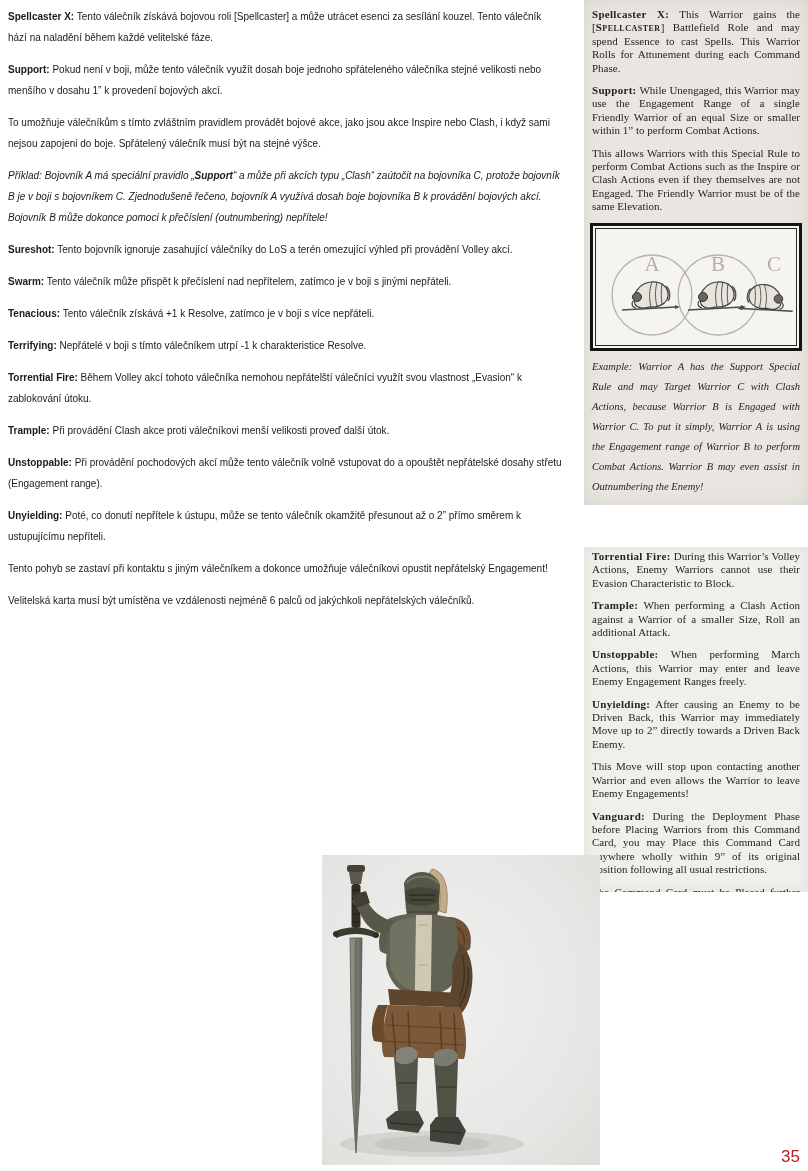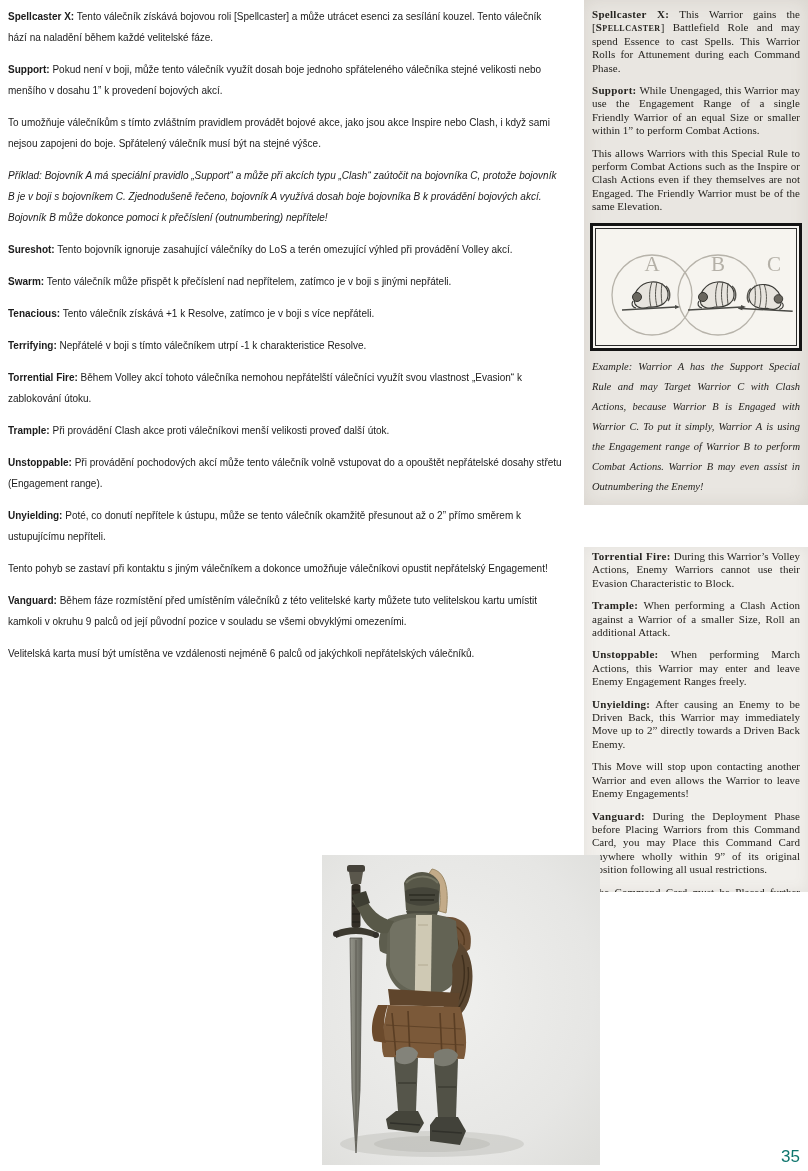--- a/index.html
+++ b/index.html
@@ -5,58 +5,57 @@
   html,body{margin:0;padding:0;}
   .page{
     position:relative;width:808px;height:1171px;background:#ffffff;
     font-family:"Liberation Sans",sans-serif;color:#1a1a1a;overflow:hidden;
   }
   
   .left-col{position:absolute;left:8px;top:6px;width:554px;}
   .lp{margin:0 0 11px 0;font-size:10px;line-height:21px;color:#1b1b1b;}
   .lp .term{font-weight:bold;}
   .lp.example{font-style:italic;}
-  .lp.example .exbold{font-weight:normal;}
+  .lp.example .exbold{font-weight:bold;}
   
   .right-col{position:absolute;left:584px;top:0;width:224px;height:819px;}
   .scan-top{height:505px;background:#e9e6e1;padding:8px 8px 0 8px;box-sizing:border-box;overflow:hidden;box-shadow:inset 0 0 18px rgba(120,110,95,.15);}
   .scan-bottom{height:345px;background:#f1efeb;padding:3px 8px 0 8px;box-sizing:border-box;overflow:hidden;box-shadow:inset 0 0 14px rgba(120,110,95,.10);margin-top:42px;}
   .rp{margin:0 0 9px 0;font-family:"Liberation Serif",serif;font-size:11px;line-height:13.4px;color:#262420;text-align:justify;}
   .rp .rterm{font-weight:bold;letter-spacing:.3px;}
   .rp .smallcaps{font-variant:small-caps;font-weight:bold;letter-spacing:.5px;}
   .rp.caption{font-style:italic;font-size:10.5px;line-height:20px;margin-bottom:10px;}
   .diagram-frame{border:3px solid #141414;background:#f7f5f1;padding:2px;margin:2px -2px 6px -2px;}
   .diagram-inner{border:1px solid #2a2a2a;background:#f6f4ef;}
   .diagram-inner svg{display:block;}
   
   .knight{position:absolute;left:322px;top:855px;width:278px;height:310px;}
   .knight svg{display:block;}
   
-  .page-number{position:absolute;right:8px;bottom:4px;font-size:17px;color:#0f766e;}
+  .page-number{position:absolute;right:8px;bottom:4px;font-size:17px;color:#b91c1c;}
 </style>
 </head>
 <body>
 
 <div class="page">
 
   <div class="left-col">
     <p class="lp"><strong class="term">Spellcaster X:</strong><span> Tento válečník získává bojovou roli [Spellcaster] a může utrácet esenci za sesílání kouzel. Tento válečník hází na naladění během každé velitelské fáze.</span></p>
     <p class="lp"><strong class="term">Support:</strong><span> Pokud není v boji, může tento válečník využít dosah boje jednoho spřáteleného válečníka stejné velikosti nebo menšího v dosahu 1” k provedení bojových akcí.</span></p>
     <p class="lp"><span>To umožňuje válečníkům s tímto zvláštním pravidlem provádět bojové akce, jako jsou akce Inspire nebo Clash, i když sami nejsou zapojeni do boje. Spřátelený válečník musí být na stejné výšce.</span></p>
     <p class="lp example"><span>Příklad: Bojovník A má speciální pravidlo „</span><strong class="exbold">Support</strong><span>“ a může při akcích typu „Clash“ zaútočit na bojovníka C, protože bojovník B je v boji s bojovníkem C. Zjednodušeně řečeno, bojovník A využívá dosah boje bojovníka B k provádění bojových akcí. Bojovník B může dokonce pomoci k přečíslení (outnumbering) nepřítele!</span></p>
     <p class="lp"><strong class="term">Sureshot:</strong><span> Tento bojovník ignoruje zasahující válečníky do LoS a terén omezující výhled při provádění Volley akcí.</span></p>
     <p class="lp"><strong class="term">Swarm:</strong><span> Tento válečník může přispět k přečíslení nad nepřítelem, zatímco je v boji s jinými nepřáteli.</span></p>
     <p class="lp"><strong class="term">Tenacious:</strong><span> Tento válečník získává +1 k Resolve, zatímco je v boji s více nepřáteli.</span></p>
     <p class="lp"><strong class="term">Terrifying:</strong><span> Nepřátelé v boji s tímto válečníkem utrpí -1 k charakteristice Resolve.</span></p>
     <p class="lp"><strong class="term">Torrential Fire:</strong><span> Během Volley akcí tohoto válečníka nemohou nepřátelští válečníci využít svou vlastnost „Evasion“ k zablokování útoku.</span></p>
     <p class="lp"><strong class="term">Trample:</strong><span> Při provádění Clash akce proti válečníkovi menší velikosti proveď další útok.</span></p>
     <p class="lp"><strong class="term">Unstoppable:</strong><span> Při provádění pochodových akcí může tento válečník volně vstupovat do a opouštět nepřátelské dosahy střetu (Engagement range).</span></p>
     <p class="lp"><strong class="term">Unyielding:</strong><span> Poté, co donutí nepřítele k ústupu, může se tento válečník okamžitě přesunout až o 2” přímo směrem k ustupujícímu nepříteli.</span></p>
     <p class="lp"><span>Tento pohyb se zastaví při kontaktu s jiným válečníkem a dokonce umožňuje válečníkovi opustit nepřátelský Engagement!</span></p>
-    <p class="lp"><strong class="term">Vanguard:</strong><span> Během fáze rozmístění před umístěním válečníků z této velitelské karty můžete tuto velitelskou kartu umístit kamkoli v okruhu 9 palců od její původní pozice v souladu se všemi obvyklými omezeními.</span></p>
     <p class="lp"><span>Velitelská karta musí být umístěna ve vzdálenosti nejméně 6 palců od jakýchkoli nepřátelských válečníků.</span></p>
   </div>
 
   <div class="right-col">
     <div class="scan-top">
       <p class="rp"><span class="rterm">Spellcaster X:</span><span> This Warrior gains the [</span><span class="smallcaps">Spellcaster</span><span>] Battlefield Role and may spend Essence to cast Spells. This Warrior Rolls for Attunement during each Command Phase.</span></p>
       <p class="rp"><span class="rterm">Support:</span><span> While Unengaged, this Warrior may use the Engagement Range of a single Friendly Warrior of an equal Size or smaller within 1” to perform Combat Actions.</span></p>
       <p class="rp"><span>This allows Warriors with this Special Rule to perform Combat Actions such as the Inspire or Clash Actions even if they themselves are not Engaged. The Friendly Warrior must be of the same Elevation.</span></p>
 
       <div class="diagram-frame">

